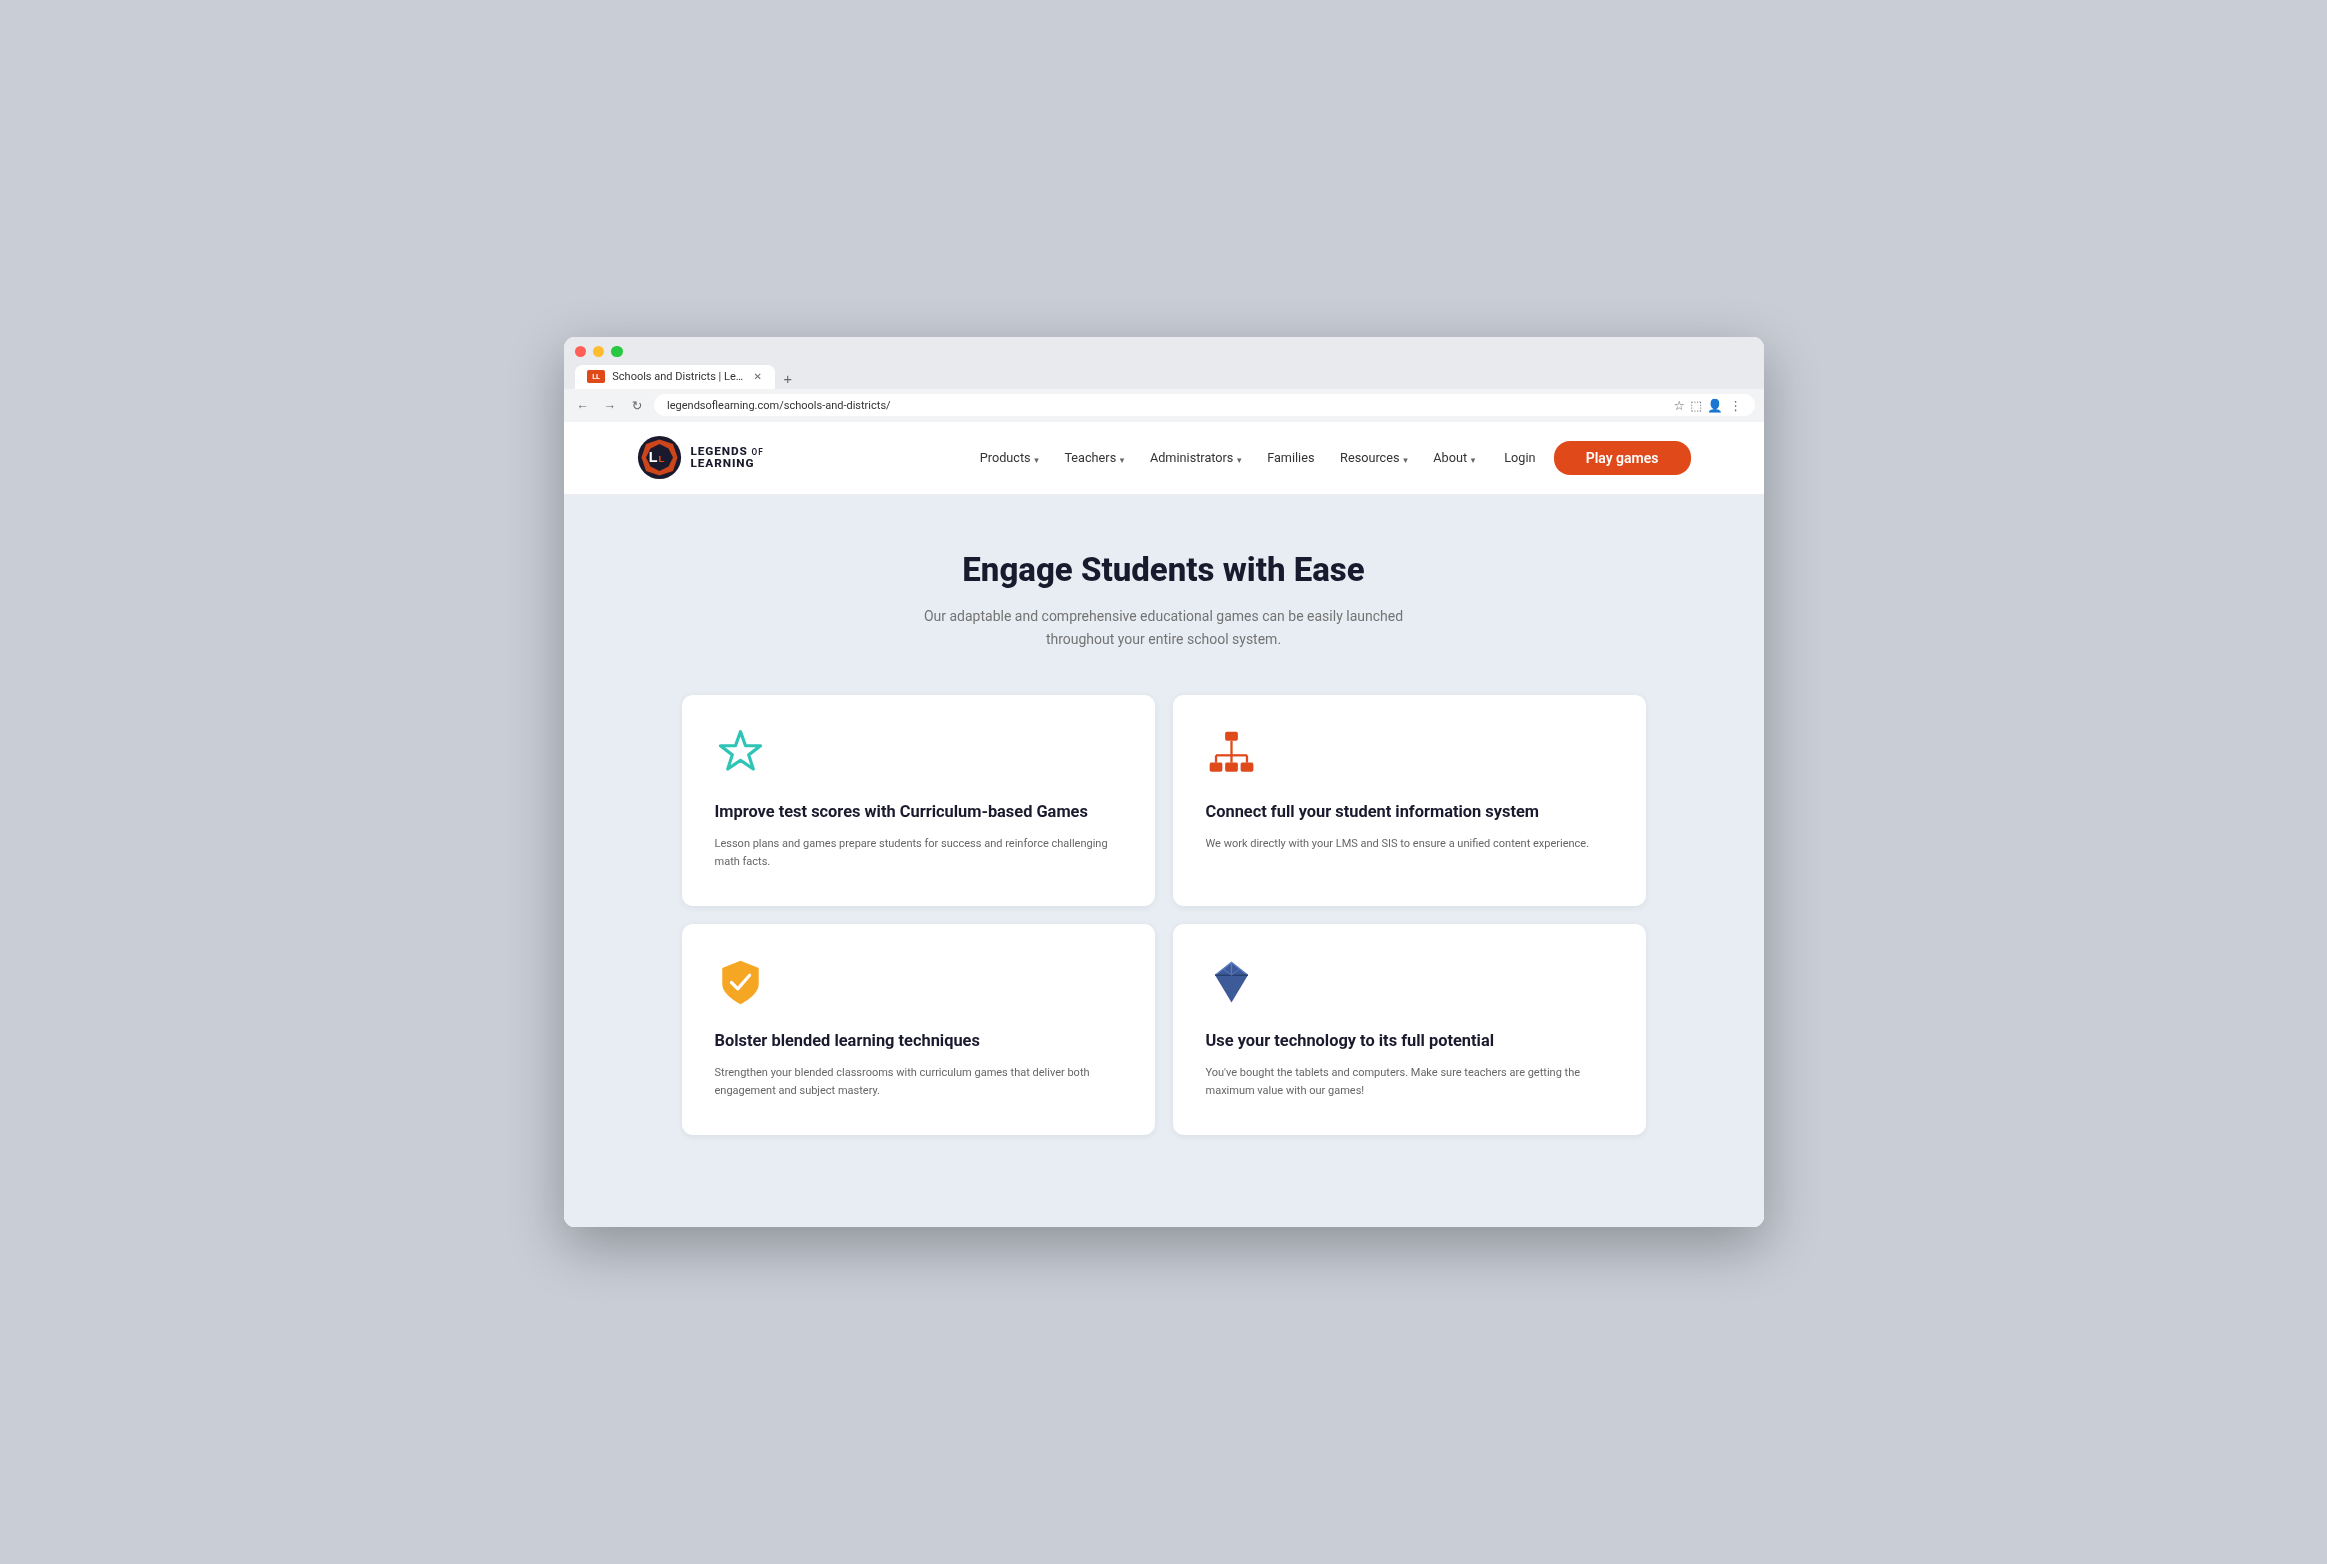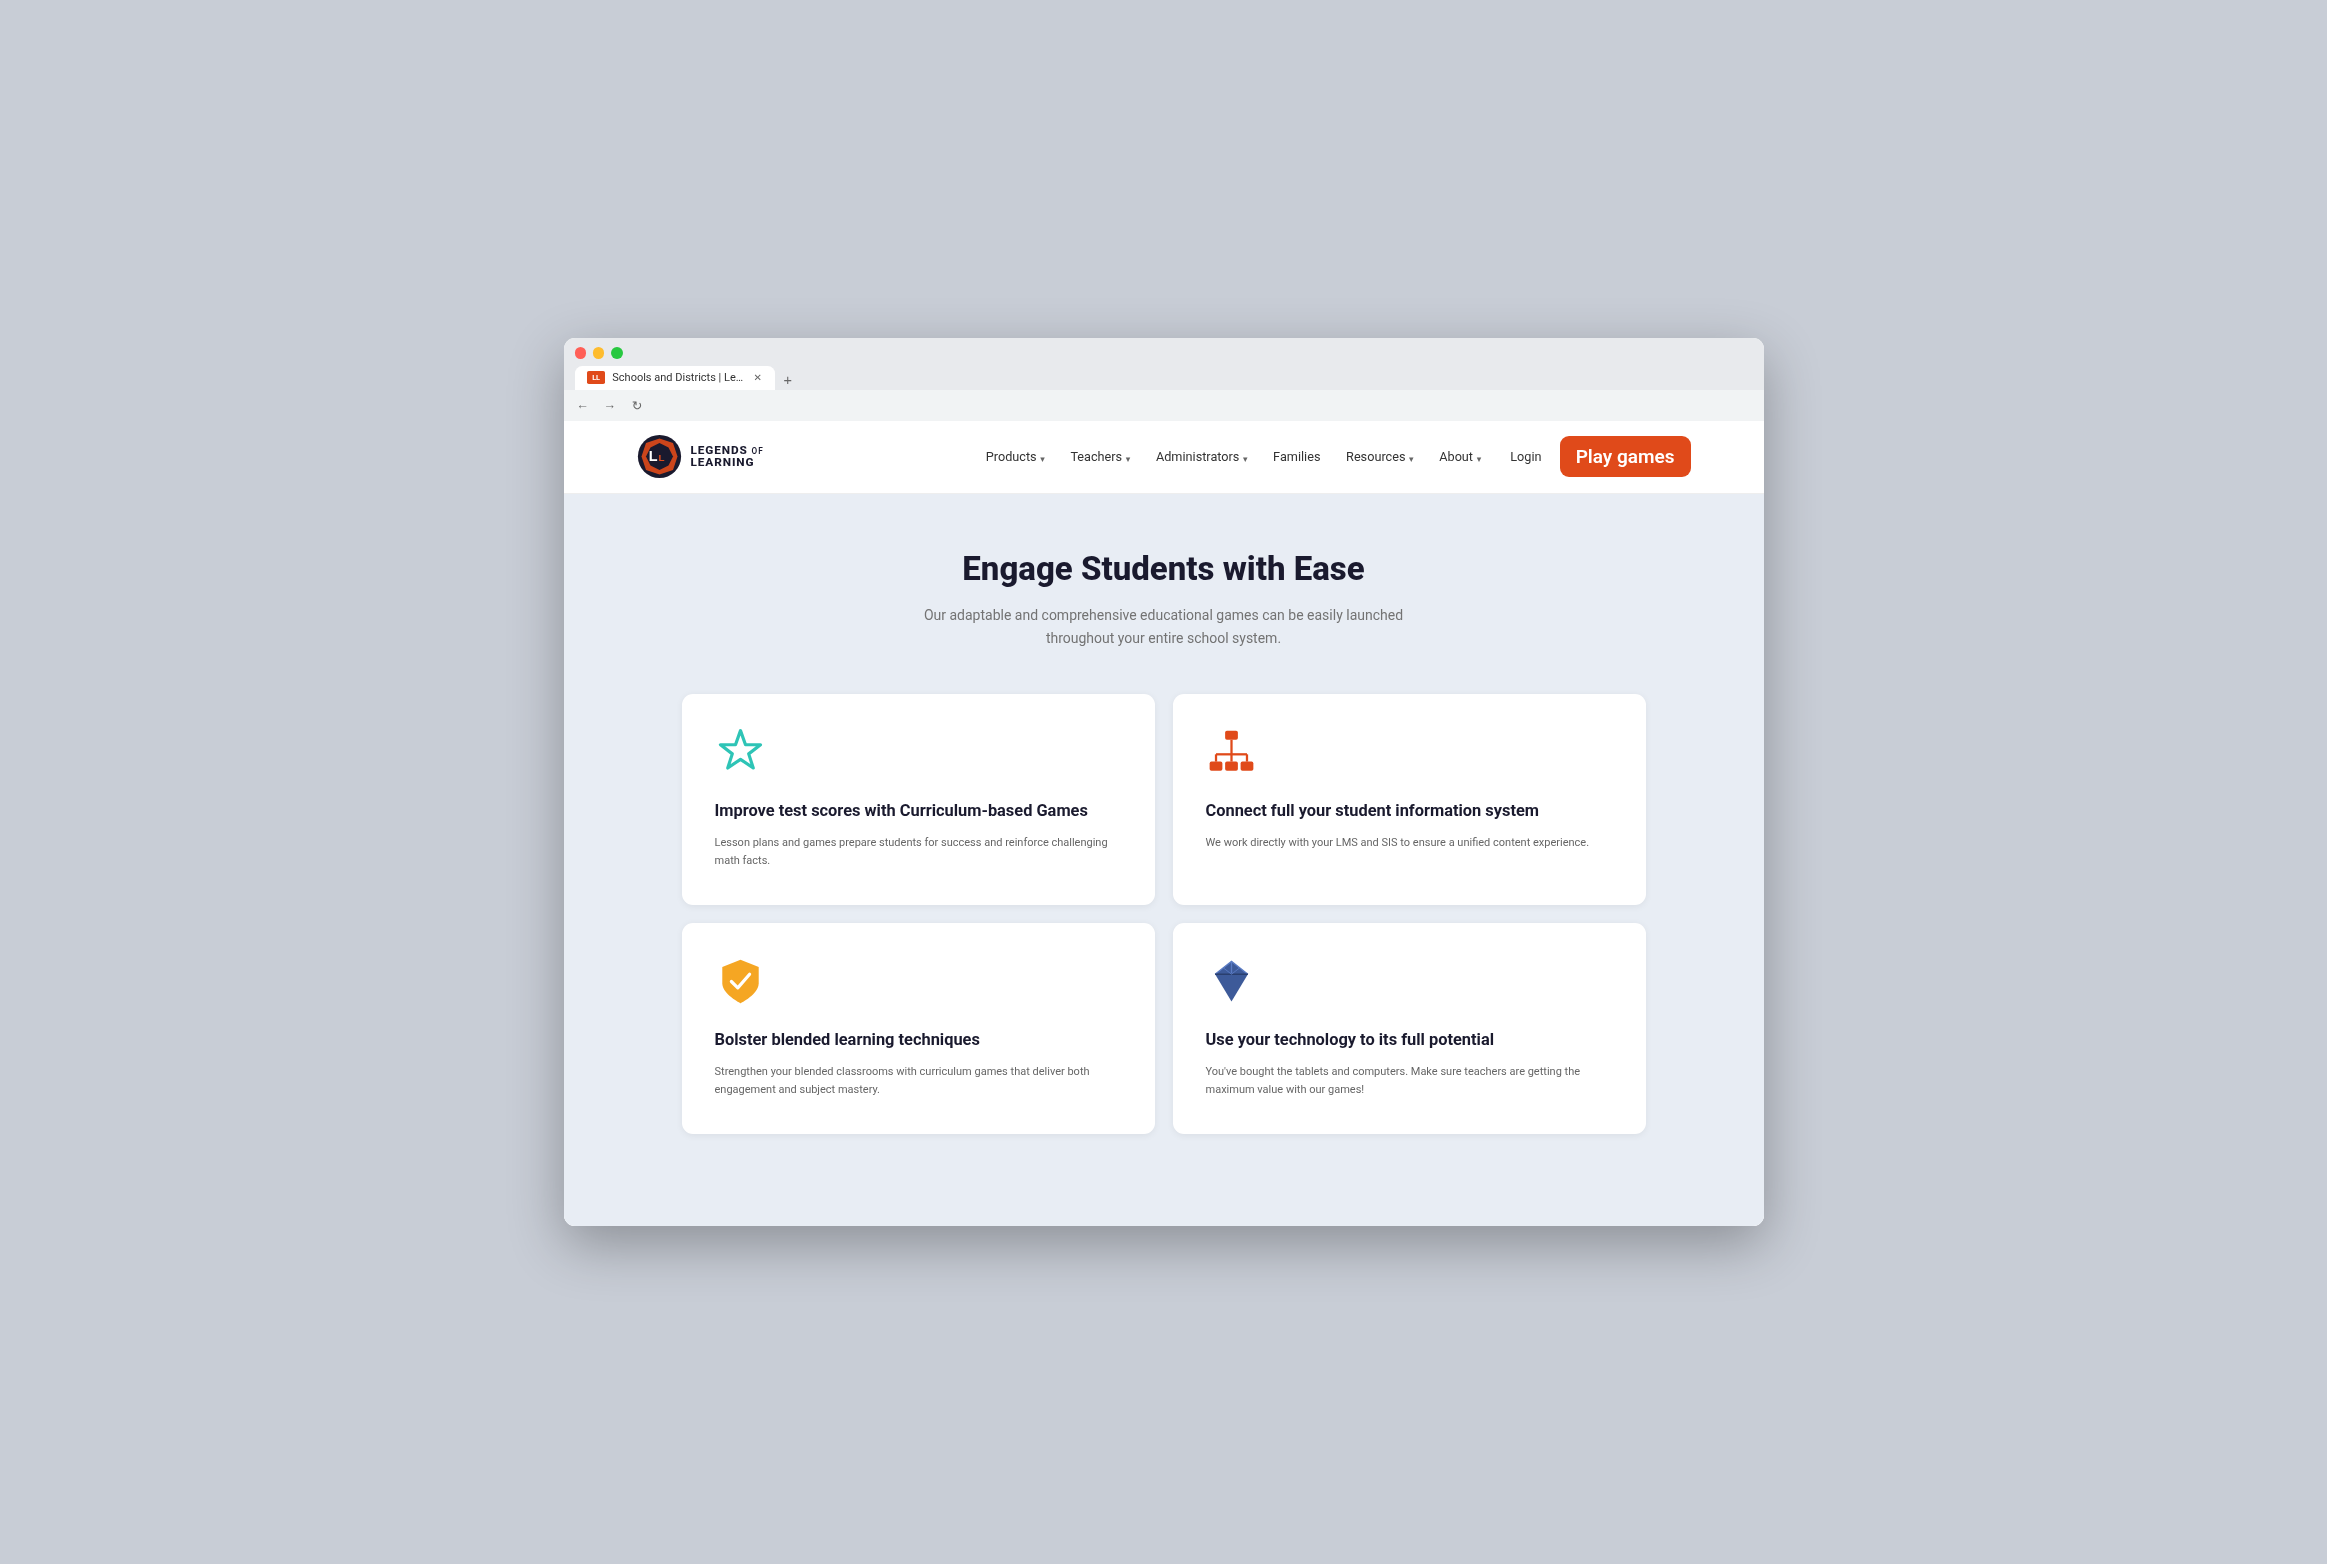--- a/index.html
+++ b/index.html
@@ -208,23 +208,23 @@
       cursor: pointer;
       background: transparent;
       border: none;
       font-family: inherit;
     }
 
     .nav-play-btn {
       background: #e04a1a;
       color: white;
       border: none;
-      padding: 9px 16px;
-      border-radius: 9px;
-      font-size: 19px;
+      padding: 9px 32px;
+      border-radius: 16px;
+      font-size: 14px;
       font-weight: 600;
       cursor: pointer;
       font-family: inherit;
       white-space: nowrap;
     }
 
     
     .hero-section {
       background: #e8edf4;
       padding: 55px 73px 46px;
@@ -302,20 +302,29 @@
         <span class="tab-close">✕</span>
       </div>
       <button class="new-tab-btn">+</button>
     </div>
   </div>
 
   <div class="address-bar-row">
     <button class="nav-btn">←</button>
     <button class="nav-btn">→</button>
     <button class="nav-btn">↻</button>
+    <div class="address-bar">
+      <span class="address-text">legendsoflearning.com/schools-and-districts/</span>
+      <div class="address-bar-actions">
+        <button class="action-btn">☆</button>
+        <button class="action-btn">⬚</button>
+        <button class="action-btn">👤</button>
+        <button class="action-btn">⋮</button>
+      </div>
+    </div>
   </div>
 
   <div class="website">
 
     <nav class="site-nav">
       <div class="logo">
 
         <svg class="logo-icon" viewBox="0 0 50 50" xmlns="http://www.w3.org/2000/svg">
           <circle cx="25" cy="25" r="24" fill="#1a1a2e" stroke="#333" stroke-width="0"></circle>
           <path d="M10 10 L25 5 L40 10 L45 25 L40 40 L25 45 L10 40 L5 25 Z" fill="#e04a1a" opacity="0.9"></path>

